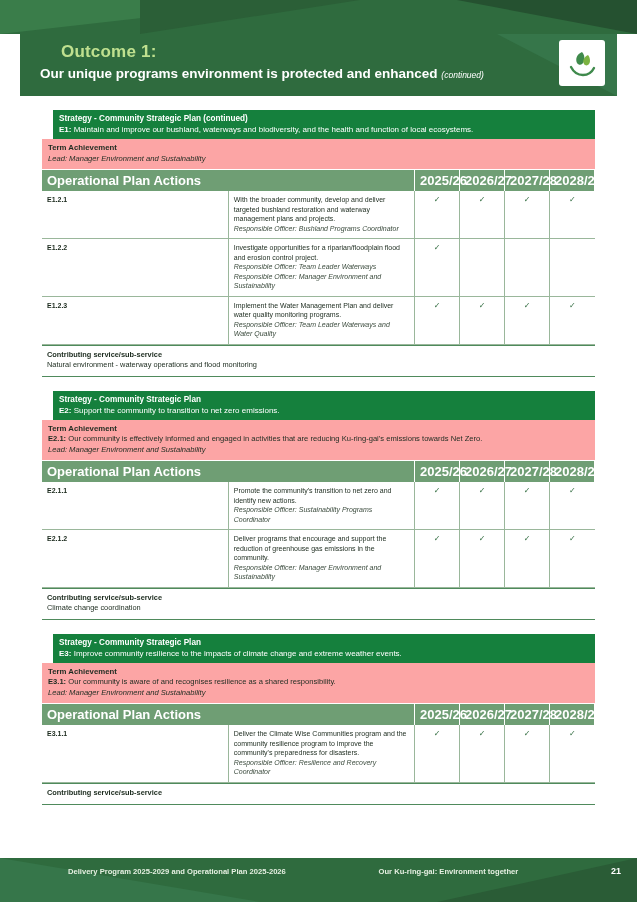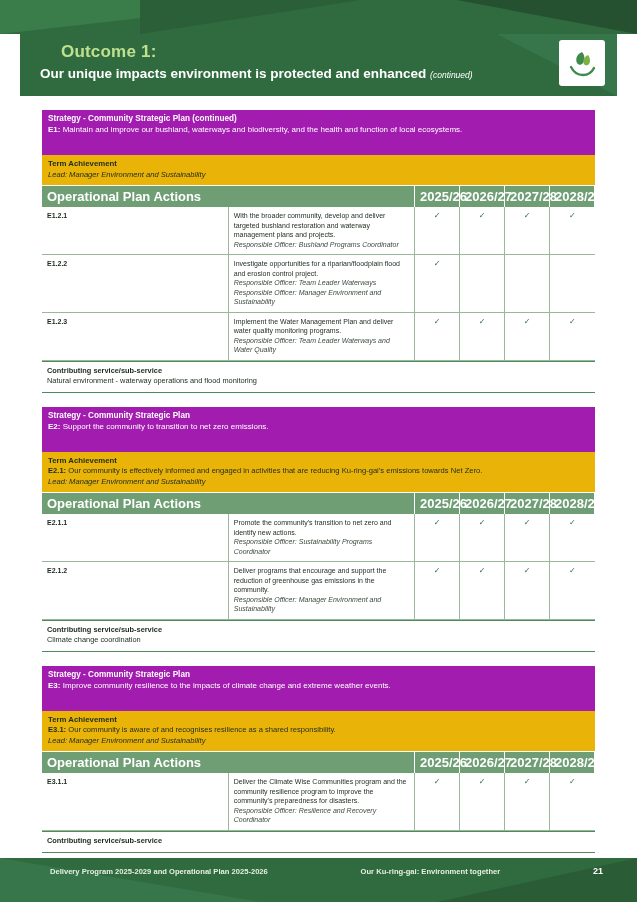--- a/index.html
+++ b/index.html
@@ -95,31 +95,32 @@
   }
   
   .content {
     position: absolute;
     left: 42px; top: 110px;
     width: 553px;
   }
   .block { margin-bottom: 14px; }
 
   .strategy-bar {
-    background: #a21caf;
+    background: #15803d;
     color: #ffffff;
-    padding: 3px 6px 20px 6px;
+    padding: 3px 6px 4px 6px;
     font-size: 8px;
     line-height: 11px;
+    margin-left: 11px;
   }
   .strategy-bar .st-title { font-weight: bold; font-size: 8.2px; }
   .strategy-bar .st-code { font-weight: bold; }
 
   .term {
-    background: #eab308;
+    background: #fca5a5;
     padding: 4px 6px 5px 6px;
     font-size: 7.6px;
     line-height: 10.5px;
     color: #1d2b20;
     border-bottom: 1px solid #ffffff;
   }
   .term .t-head { font-weight: bold; font-size: 7.8px; }
   .term .t-code { font-weight: bold; }
   .term .t-lead { font-style: italic; }
 
@@ -190,21 +191,21 @@
   }
   .footer-band .fw2 {
     position: absolute;
     right: 0; bottom: 0;
     width: 0; height: 0;
     border-right: 200px solid #2a5c36;
     border-top: 44px solid transparent;
   }
   .footer-strip {
     position: absolute;
-    left: 42px; bottom: 26px;
+    left: 60px; bottom: 26px;
     width: 553px;
     display: flex;
     align-items: center;
     justify-content: space-between;
     color: #ffffff;
     font-size: 7.6px;
     font-weight: bold;
     padding-left: 8px;
   }
   .footer-left { color: #e6f0e2; }
@@ -219,21 +220,21 @@
   <div class="top-band">
     <div class="wedge1"></div>
     <div class="wedge2"></div>
     <div class="wedge3"></div>
   </div>
 
   <div class="header">
     <div class="hwedge"></div>
     <div class="outcome-title">Outcome 1:</div>
     <div class="outcome-sub">
-      <span>Our unique impacts environment is protected and enhanced</span>
+      <span>Our unique programs environment is protected and enhanced</span>
       <span class="cont">(continued)</span>
     </div>
     <div class="leaf-badge">
       <svg width="34" height="34" viewBox="0 0 34 34" aria-hidden="true">
         <path d="M17 6 C12 8 10 13 12 17 C14 20 18 19 19 15 C20 11 19 8 17 6 Z" fill="#3f8a4c"></path>
         <path d="M23 9 C19 11 17 15 19 18 C21 21 25 19 25 15 C25 12 24 10 23 9 Z" fill="#7cb342"></path>
         <path d="M6 21 C9 27 14 29 18 29 C23 29 27 26 29 22" stroke="#3f8a4c" stroke-width="2.4" fill="none" stroke-linecap="round"></path>
       </svg>
     </div>
   </div>

